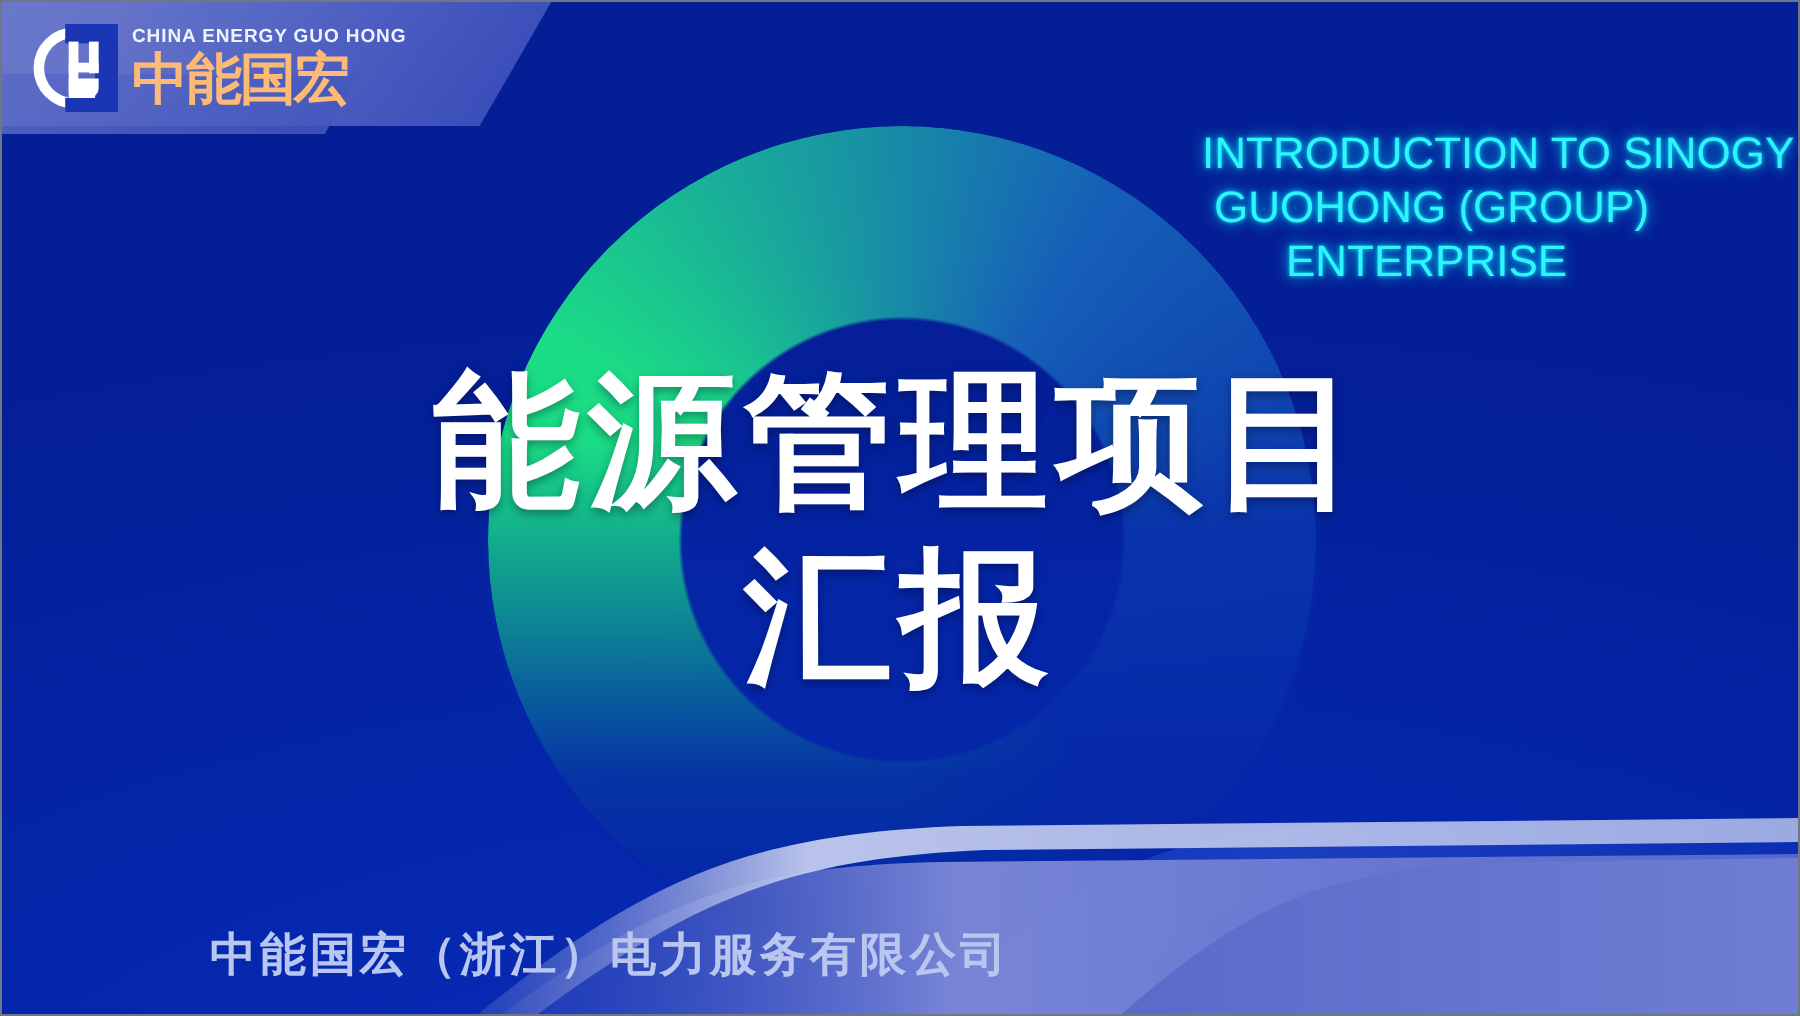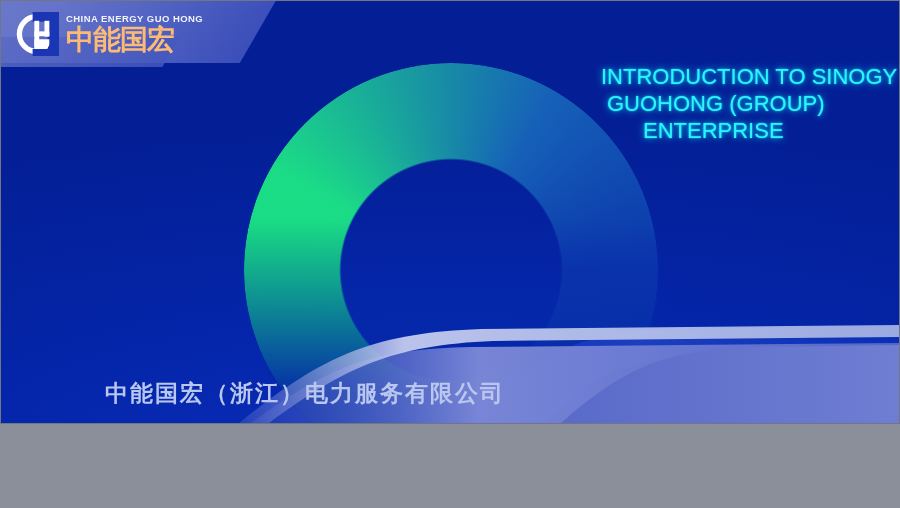--- a/index.html
+++ b/index.html
@@ -4,21 +4,21 @@
 <style>
   * { margin:0; padding:0; box-sizing:border-box; }
   html, body {
     width:900px; height:508px;
     background:#8a8f99;
     font-family:"Liberation Sans", sans-serif;
     overflow:hidden;
   }
   #slide {
     position:relative;
-    width:900px; height:424px;
+    width:900px; height:508px;
     background:#0425a8;
     overflow:hidden;
     border:1px solid #6f7785;
   }
 
   
   .bg-wash {
     position:absolute; inset:0;
     background:
       radial-gradient(120% 90% at 50% 120%, #0b2fbe 0%, #0425a8 55%, #041f96 100%);
@@ -189,16 +189,20 @@
       <div class="logo-cn">中能国宏</div>
     </div>
   </div>
 
   <div class="en-head">
     <div class="l1">INTRODUCTION TO SINOGY</div>
     <div class="l2">GUOHONG (GROUP)</div>
     <div class="l3">ENTERPRISE</div>
   </div>
 
+  <div class="title-block">
+    <div class="title-l1">能源管理项目</div>
+    <div class="title-l2">汇报</div>
+  </div>
 
   <div class="footer">中能国宏（浙江）电力服务有限公司</div>
 
 </div>
 
 </body></html>

